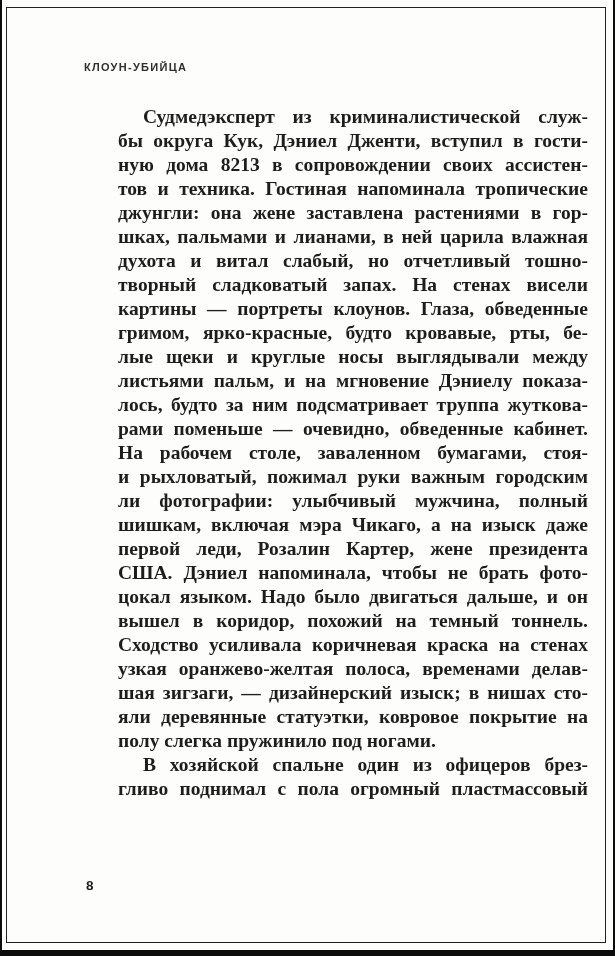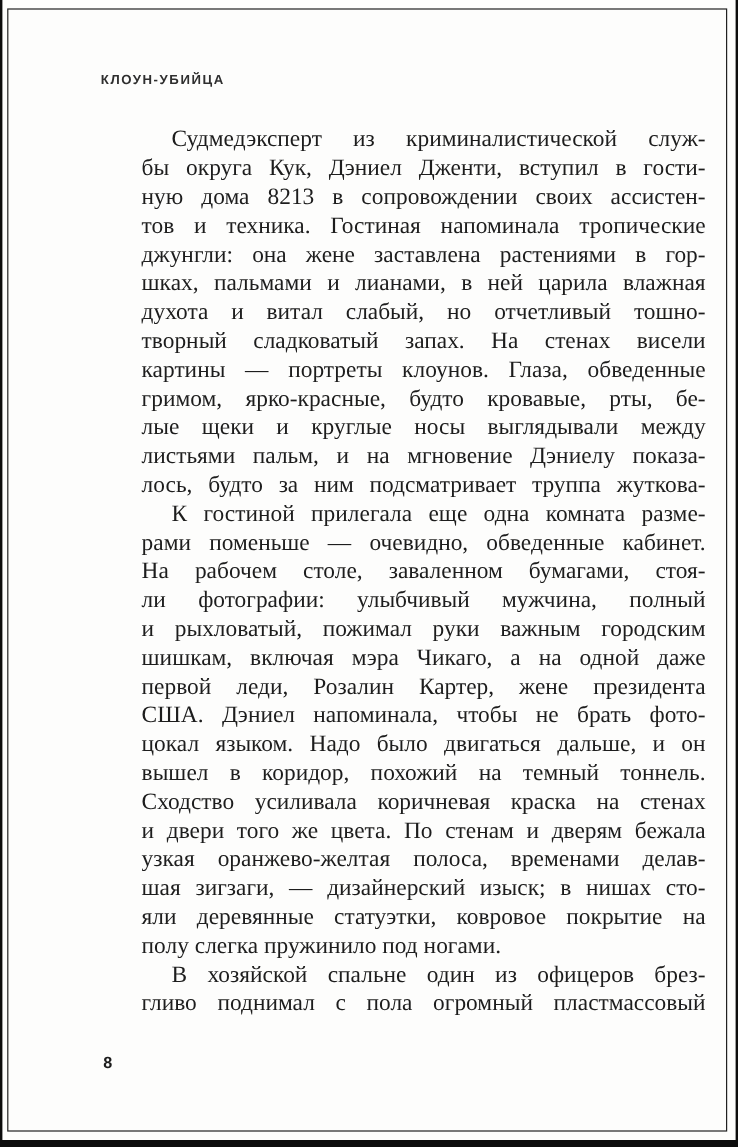--- a/index.html
+++ b/index.html
@@ -48,20 +48,21 @@
     top: 105px;
     width: 470px;
     color: #1d1d1d;
     font-size: 19.5px;
     line-height: 24px;
   }
   .line {
     text-align: justify;
     text-align-last: justify;
     white-space: normal;
+    font-weight: bold;
   }
   .line.first {
     text-indent: 25px;
   }
   .line.last-left {
     text-align-last: left;
   }
   .page-number {
     position: absolute;
     left: 84px;
@@ -87,32 +88,30 @@
         <div class="line">тов и техника. Гостиная напоминала тропические</div>
         <div class="line">джунгли: она жене заставлена растениями в гор-</div>
         <div class="line">шках, пальмами и лианами, в ней царила влажная</div>
         <div class="line">духота и витал слабый, но отчетливый тошно-</div>
         <div class="line">творный сладковатый запах. На стенах висели</div>
         <div class="line">картины — портреты клоунов. Глаза, обведенные</div>
         <div class="line">гримом, ярко-красные, будто кровавые, рты, бе-</div>
         <div class="line">лые щеки и круглые носы выглядывали между</div>
         <div class="line">листьями пальм, и на мгновение Дэниелу показа-</div>
         <div class="line">лось, будто за ним подсматривает труппа жуткова-</div>
-        <div class="line first">К гостиной прилегала еще одна комната разме-</div>
         <div class="line">рами поменьше — очевидно, обведенные кабинет.</div>
         <div class="line">На рабочем столе, заваленном бумагами, стоя-</div>
+        <div class="line">и рыхловатый, пожимал руки важным городским</div>
         <div class="line">ли фотографии: улыбчивый мужчина, полный</div>
-        <div class="line">и рыхловатый, пожимал руки важным городским</div>
-        <div class="line">шишкам, включая мэра Чикаго, а на одной даже</div>
+        <div class="line">шишкам, включая мэра Чикаго, а на изыск даже</div>
         <div class="line">первой леди, Розалин Картер, жене президента</div>
         <div class="line">США. Дэниел напоминала, чтобы не брать фото-</div>
         <div class="line">цокал языком. Надо было двигаться дальше, и он</div>
         <div class="line">вышел в коридор, похожий на темный тоннель.</div>
         <div class="line">Сходство усиливала коричневая краска на стенах</div>
-        <div class="line">и двери того же цвета. По стенам и дверям бежала</div>
         <div class="line">узкая оранжево-желтая полоса, временами делав-</div>
         <div class="line">шая зигзаги, — дизайнерский изыск; в нишах сто-</div>
         <div class="line">яли деревянные статуэтки, ковровое покрытие на</div>
         <div class="line last-left">полу слегка пружинило под ногами.</div>
         <div class="line first">В хозяйской спальне один из офицеров брез-</div>
         <div class="line">гливо поднимал с пола огромный пластмассовый</div>
       </div>
     <div class="page-number">8</div>
   </div>
 </div>

